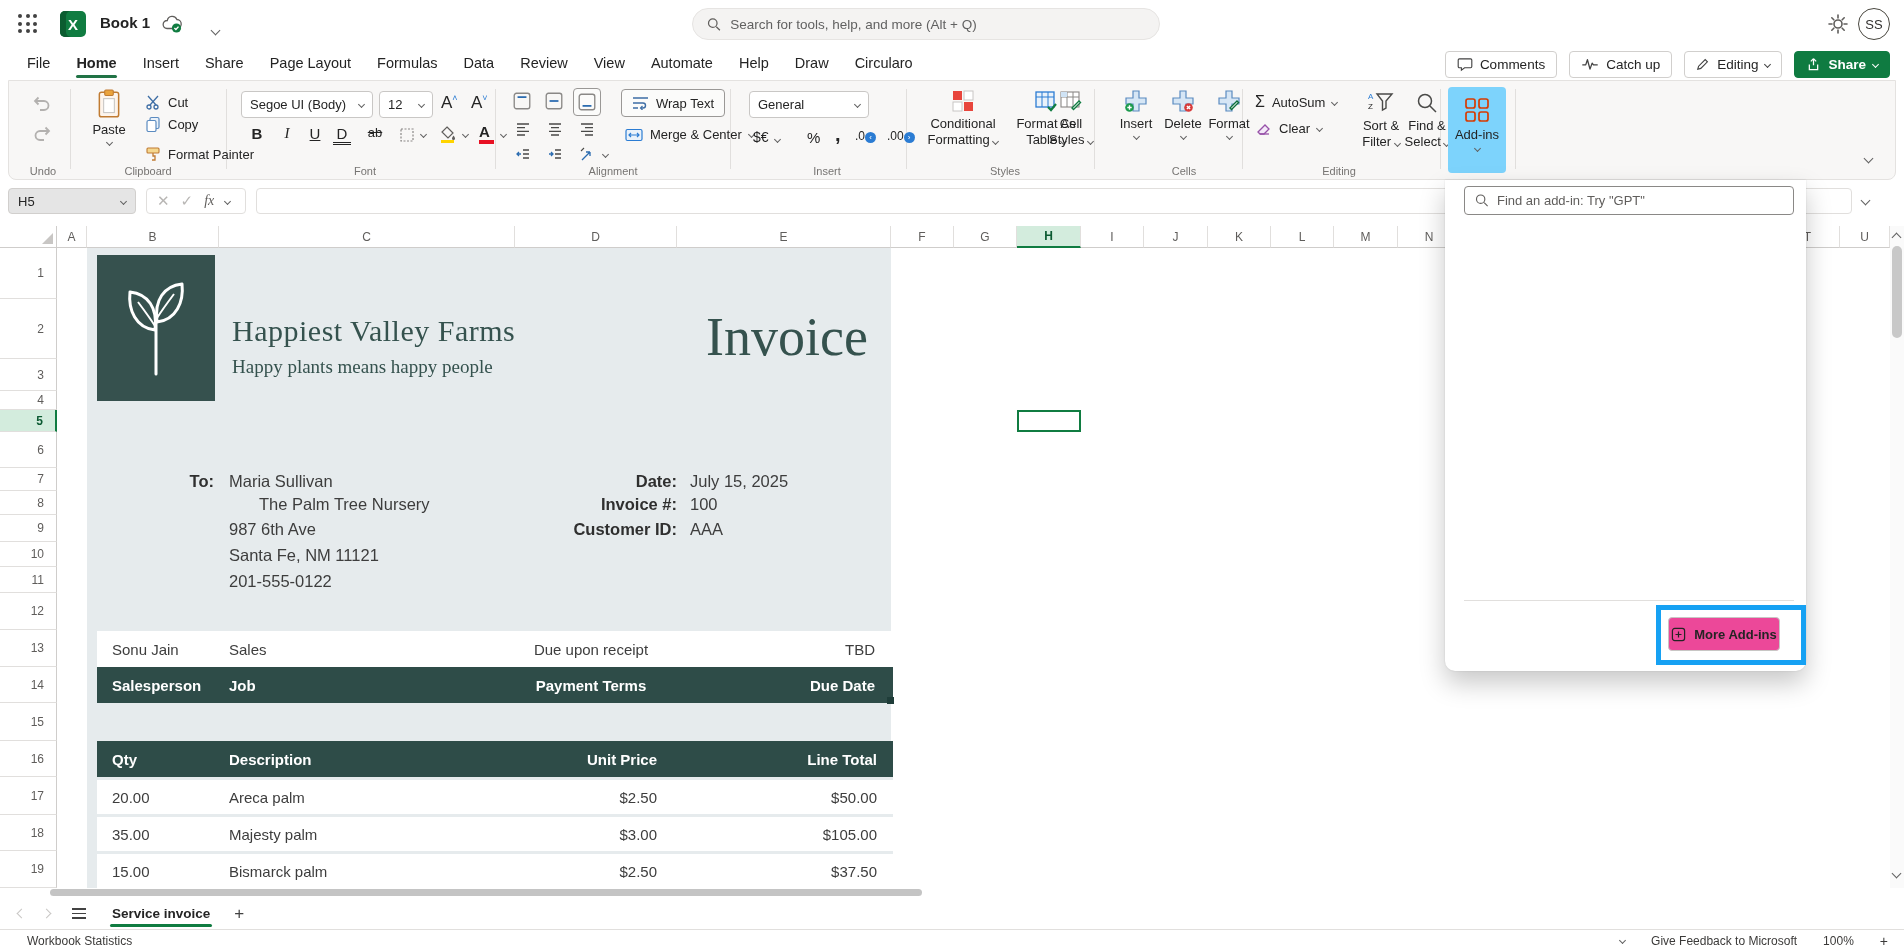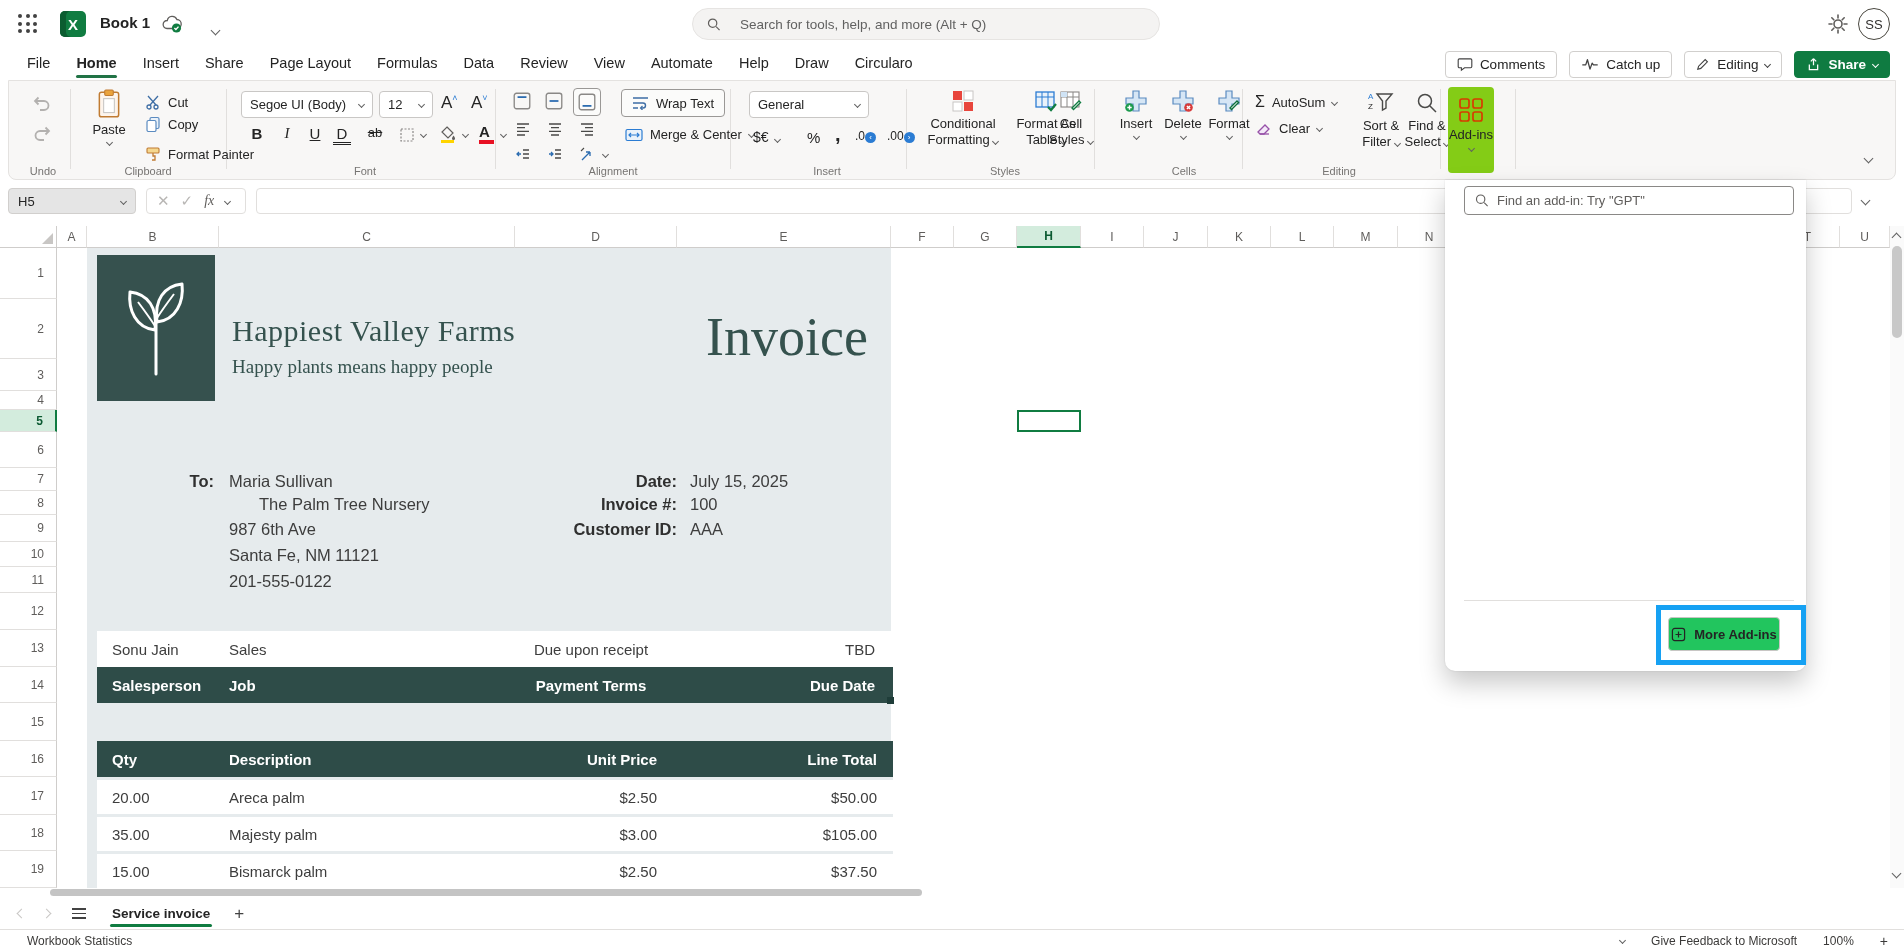--- a/index.html
+++ b/index.html
@@ -18,21 +18,21 @@
 
   
   .topbar { position:absolute; left:0; top:0; width:1904px; height:48px; background:#fff; }
   .waffle { position:absolute; left:18px; top:14px; width:20px; height:20px; display:grid; grid-template-columns:repeat(3,1fr); gap:3px; }
   .waffle i { width:4px; height:4px; background:#424242; border-radius:50%; }
   .xlicon { position:absolute; left:60px; top:11px; width:26px; height:26px; background:#107c41; border-radius:5px; color:#fff; font-weight:bold; font-size:15px; display:flex; align-items:center; justify-content:center; box-shadow: inset 6px 0 0 #0b5c30; }
   .bookname { position:absolute; left:100px; top:14px; font-size:15px; font-weight:600; color:#242424; }
   .cloudic { position:absolute; left:160px; top:13px; }
   .title-chev { position:absolute; left:212px; top:20px; }
   .topsearch { position:absolute; left:692px; top:8px; width:468px; height:32px; background:#f4f3f2; border:1px solid #e6e4e2; border-radius:16px; display:flex; align-items:center; padding:0 14px; gap:9px; }
-  .topsearch input { border:none; outline:none; background:transparent; font-size:13.5px; color:#424242; width:100%; font-family:inherit;margin-left:10px; }
+  .topsearch input { border:none; outline:none; background:transparent; font-size:13.5px; color:#424242; width:100%; font-family:inherit; }
   .topsearch input::placeholder { color:#616161; }
   .gear { position:absolute; left:1826px; top:12px; }
   .avatar { position:absolute; left:1858px; top:8px; width:32px; height:32px; border-radius:50%; border:1.5px solid #49473f; background:#fff; display:flex; align-items:center; justify-content:center; font-size:13px; color:#323130; }
 
   
   .menubar { position:absolute; left:0; top:48px; width:1904px; height:32px; background:#fff; display:flex; align-items:center; }
   .menu-items { display:flex; align-items:center; padding-left:14px; }
   .menu-item { position:relative; padding:0 13px; font-size:14.5px; color:#242424; height:32px; line-height:30px; cursor:default; }
   .menu-item.active { font-weight:700; }
   .menu-item.active::after { content:""; position:absolute; left:13px; right:13px; bottom:2px; height:3px; background:#217346; border-radius:2px; }
@@ -46,21 +46,21 @@
   .ribbon { position:absolute; left:8px; top:80px; width:1888px; height:100px; background:#f8f7f6; border:1px solid #e4e2e0; border-radius:0 0 8px 8px; }
   .rsep { position:absolute; top:8px; height:80px; width:1px; background:#e1dfdd; }
   .rlabel { position:absolute; top:84px; font-size:11px; color:#767472; text-align:center; transform:translateX(-50%); white-space:nowrap; }
   .rtxt { font-size:13px; color:#242424; white-space:nowrap; }
   .rsmall { display:flex; align-items:center; gap:7px; position:absolute; }
   .rsel { position:absolute; height:27px; border:1px solid #c9c7c5; border-radius:4px; background:#fff; display:flex; align-items:center; font-size:13px; color:#242424; padding:0 8px; justify-content:space-between; }
   .bigbtn { position:absolute; display:flex; flex-direction:column; align-items:center; gap:3px; font-size:13px; color:#242424; text-align:center; }
   .boxed { border:1px solid #9a9896; border-radius:4px; background:#fbfbfa; }
   .fmtletter { font-size:15px; color:#242424; width:24px; text-align:center; display:inline-block; }
   .bluedot { display:inline-flex; width:11px; height:11px; border-radius:50%; background:#2b7cd3; color:#fff; font-size:8px; align-items:center; justify-content:center; }
-  .addins-btn { position:absolute; left:1439px; top:6px; width:46px; height:86px; background:#84cc16; border-radius:4px; display:flex; flex-direction:column; align-items:center; padding-top:10px; gap:4px; font-size:13px; }
+  .addins-btn { position:absolute; left:1439px; top:6px; width:58px; height:86px; background:#7dd3fc; border-radius:4px; display:flex; flex-direction:column; align-items:center; padding-top:10px; gap:4px; font-size:13px; }
 
   
   .fbar { position:absolute; left:0; top:185px; width:1904px; height:32px; background:#fff; }
   .namebox { position:absolute; left:8px; top:3px; width:128px; height:26px; border:1px solid #d1cfcd; border-radius:4px; background:#e5e5e5; display:flex; align-items:center; justify-content:space-between; padding:0 9px; font-size:13px; color:#242424; }
   .fxbox { position:absolute; left:146px; top:3px; width:100px; height:26px; border:1px solid #e1dfdd; border-radius:4px; display:flex; align-items:center; gap:11px; padding:0 10px; color:#b8b6b4; font-size:14px; }
   .fxbox .fx { font-family:"Liberation Serif", serif; font-style:italic; color:#605e5c; font-size:14px; }
   .finput { position:absolute; left:256px; top:3px; width:1596px; height:26px; border:1px solid #e1dfdd; border-radius:4px; background:#fff; }
 
   
   .sheet { position:absolute; left:0; top:226px; width:1890px; height:662px; background:#fff; }
@@ -105,21 +105,21 @@
   .varrow { position:absolute; left:3px; }
   .hthumb { position:absolute; left:50px; top:889px; width:872px; height:7px; background:#c4c4c4; border-radius:4px; }
 
   
   .panel { position:absolute; left:1445px; top:180px; width:361px; height:491px; background:#fff; border-radius:0 0 10px 10px; box-shadow:0 12px 26px rgba(0,0,0,.22), 0 0 2px rgba(0,0,0,.12); z-index:20; }
   .panel-search { position:absolute; left:19px; top:6px; width:330px; height:29px; border:1px solid #8a8886; border-radius:4px; background:#fff; display:flex; align-items:center; gap:8px; padding:0 10px; }
   .panel-search input { border:none; outline:none; font-size:13px; color:#424242; width:100%; font-family:inherit; background:transparent; }
   .panel-search input::placeholder { color:#605e5c; }
   .panel-div { position:absolute; left:19px; top:420px; width:330px; height:1px; background:#e1dfdd; }
   .more-ring { position:absolute; left:211px; top:425px; width:150px; height:60px; border:5px solid var(--highlight-blue,#16a1f3); z-index:22; }
-  .more-btn { position:absolute; left:223px; top:437px; width:112px; height:34px; border:1px solid #c8c6c4; border-radius:4px; background:#22c55e; display:flex; align-items:center; justify-content:center; gap:8px; font-size:13px; font-weight:600; color:#242424; z-index:23; }
+  .more-btn { position:absolute; left:223px; top:437px; width:112px; height:34px; border:1px solid #c8c6c4; border-radius:4px; background:#ec4899; display:flex; align-items:center; justify-content:center; gap:8px; font-size:13px; font-weight:600; color:#242424; z-index:23; }
 
   
   .tabbar { position:absolute; left:0; top:898px; width:1904px; height:31px; background:#fff; display:flex; align-items:center; }
   .tabnav { display:flex; align-items:center; gap:18px; padding-left:18px; color:#c8c6c4; }
   .hamb { margin-left:22px; display:flex; flex-direction:column; gap:3px; }
   .hamb i { width:14px; height:1.6px; background:#424242; }
   .sheettab { position:relative; margin-left:24px; font-size:13.5px; font-weight:600; color:#242424; padding:6px 2px; }
   .sheettab::after { content:""; position:absolute; left:0; right:0; bottom:0px; height:3px; background:#107c41; border-radius:2px; }
   .addsheet { margin-left:22px; font-size:17px; color:#424242; }
   .statusbar { position:absolute; left:0; top:929px; width:1904px; height:22px; background:#fff; border-top:1px solid #e1dfdd; display:flex; align-items:center; font-size:12px; color:#3b3a39; }

